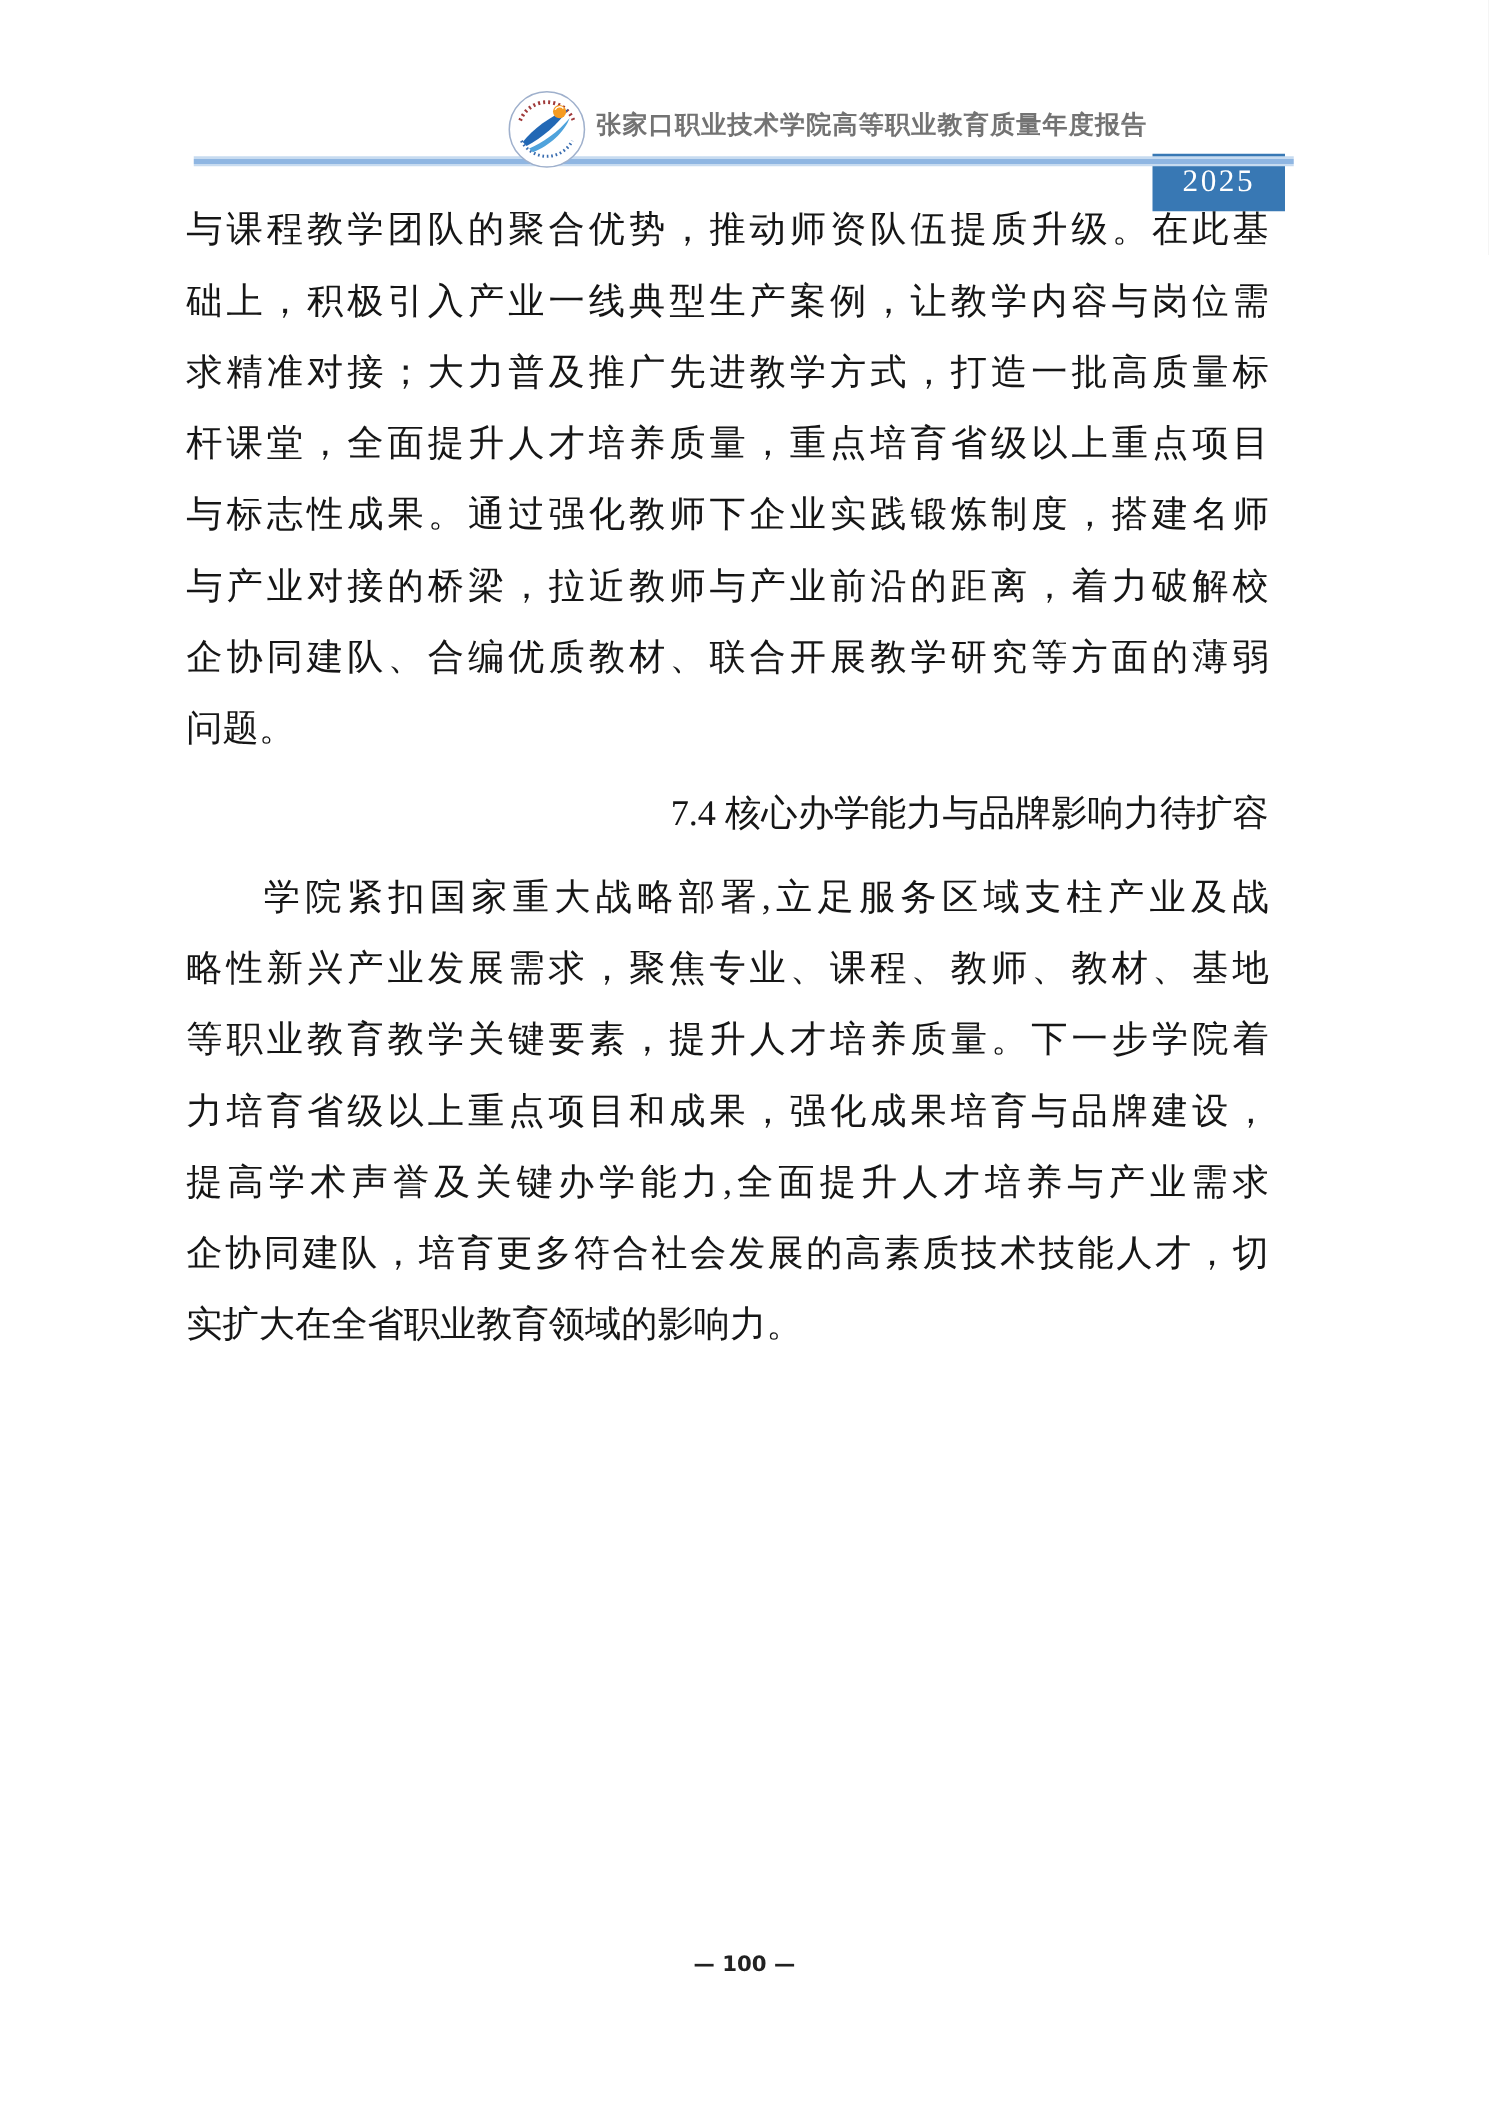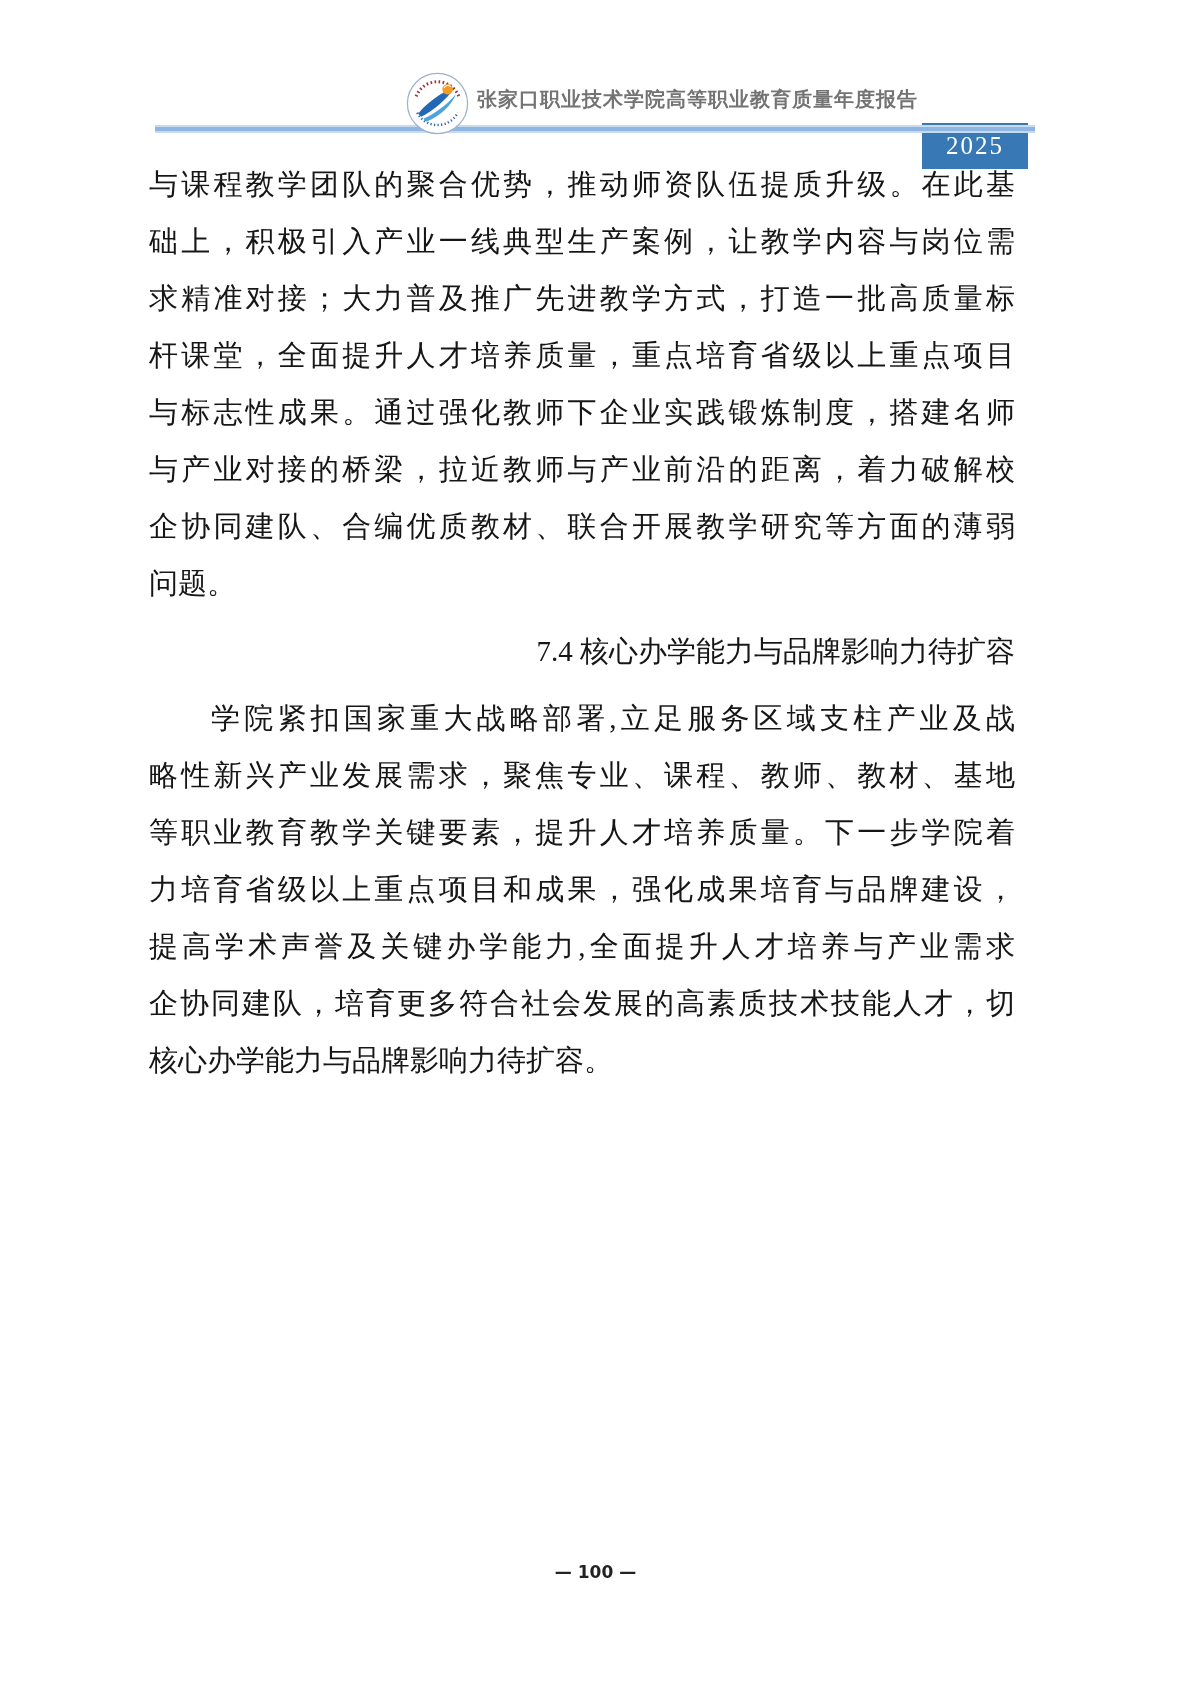--- a/index.html
+++ b/index.html
@@ -114,21 +114,21 @@
 
     <h2 class="heading">7.4 核心办学能力与品牌影响力待扩容</h2>
 
     <div class="para">
       <div class="line indent">学院紧扣国家重大战略部署,立足服务区域支柱产业及战</div>
       <div class="line">略性新兴产业发展需求，聚焦专业、课程、教师、教材、基地</div>
       <div class="line">等职业教育教学关键要素，提升人才培养质量。下一步学院着</div>
       <div class="line">力培育省级以上重点项目和成果，强化成果培育与品牌建设，</div>
       <div class="line">提高学术声誉及关键办学能力,全面提升人才培养与产业需求</div>
       <div class="line">企协同建队，培育更多符合社会发展的高素质技术技能人才，切</div>
-      <div class="line last">核心办学能力与品牌影响力待扩容。</div>
+      <div class="line last">实扩大在全省职业教育领域的影响力。</div>
     </div>
   </main>
 
   <footer>
     <div class="page-number">— 100 —</div>
   </footer>
 
 </div>
 
 </body></html>

